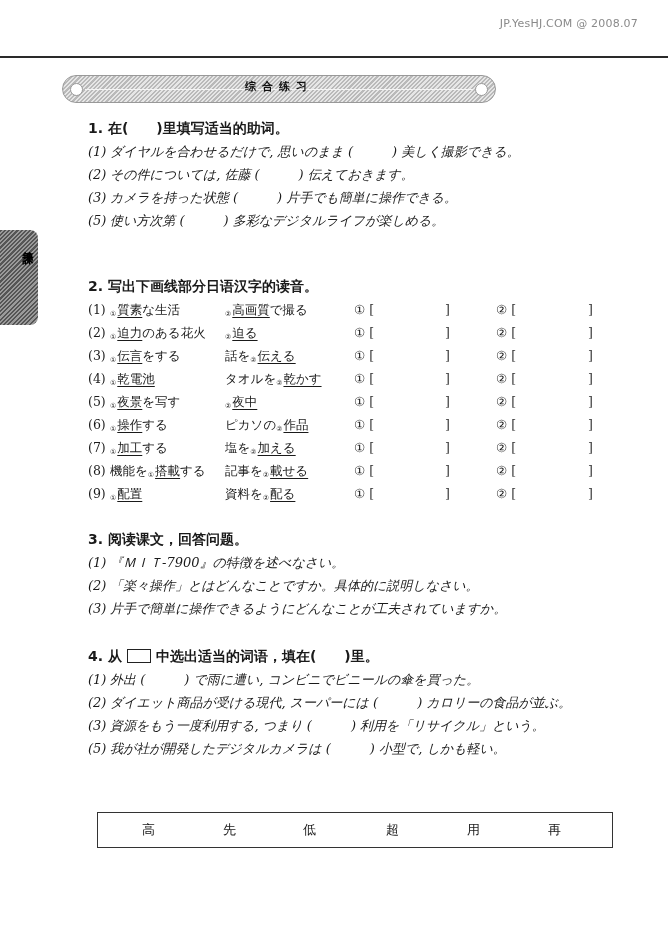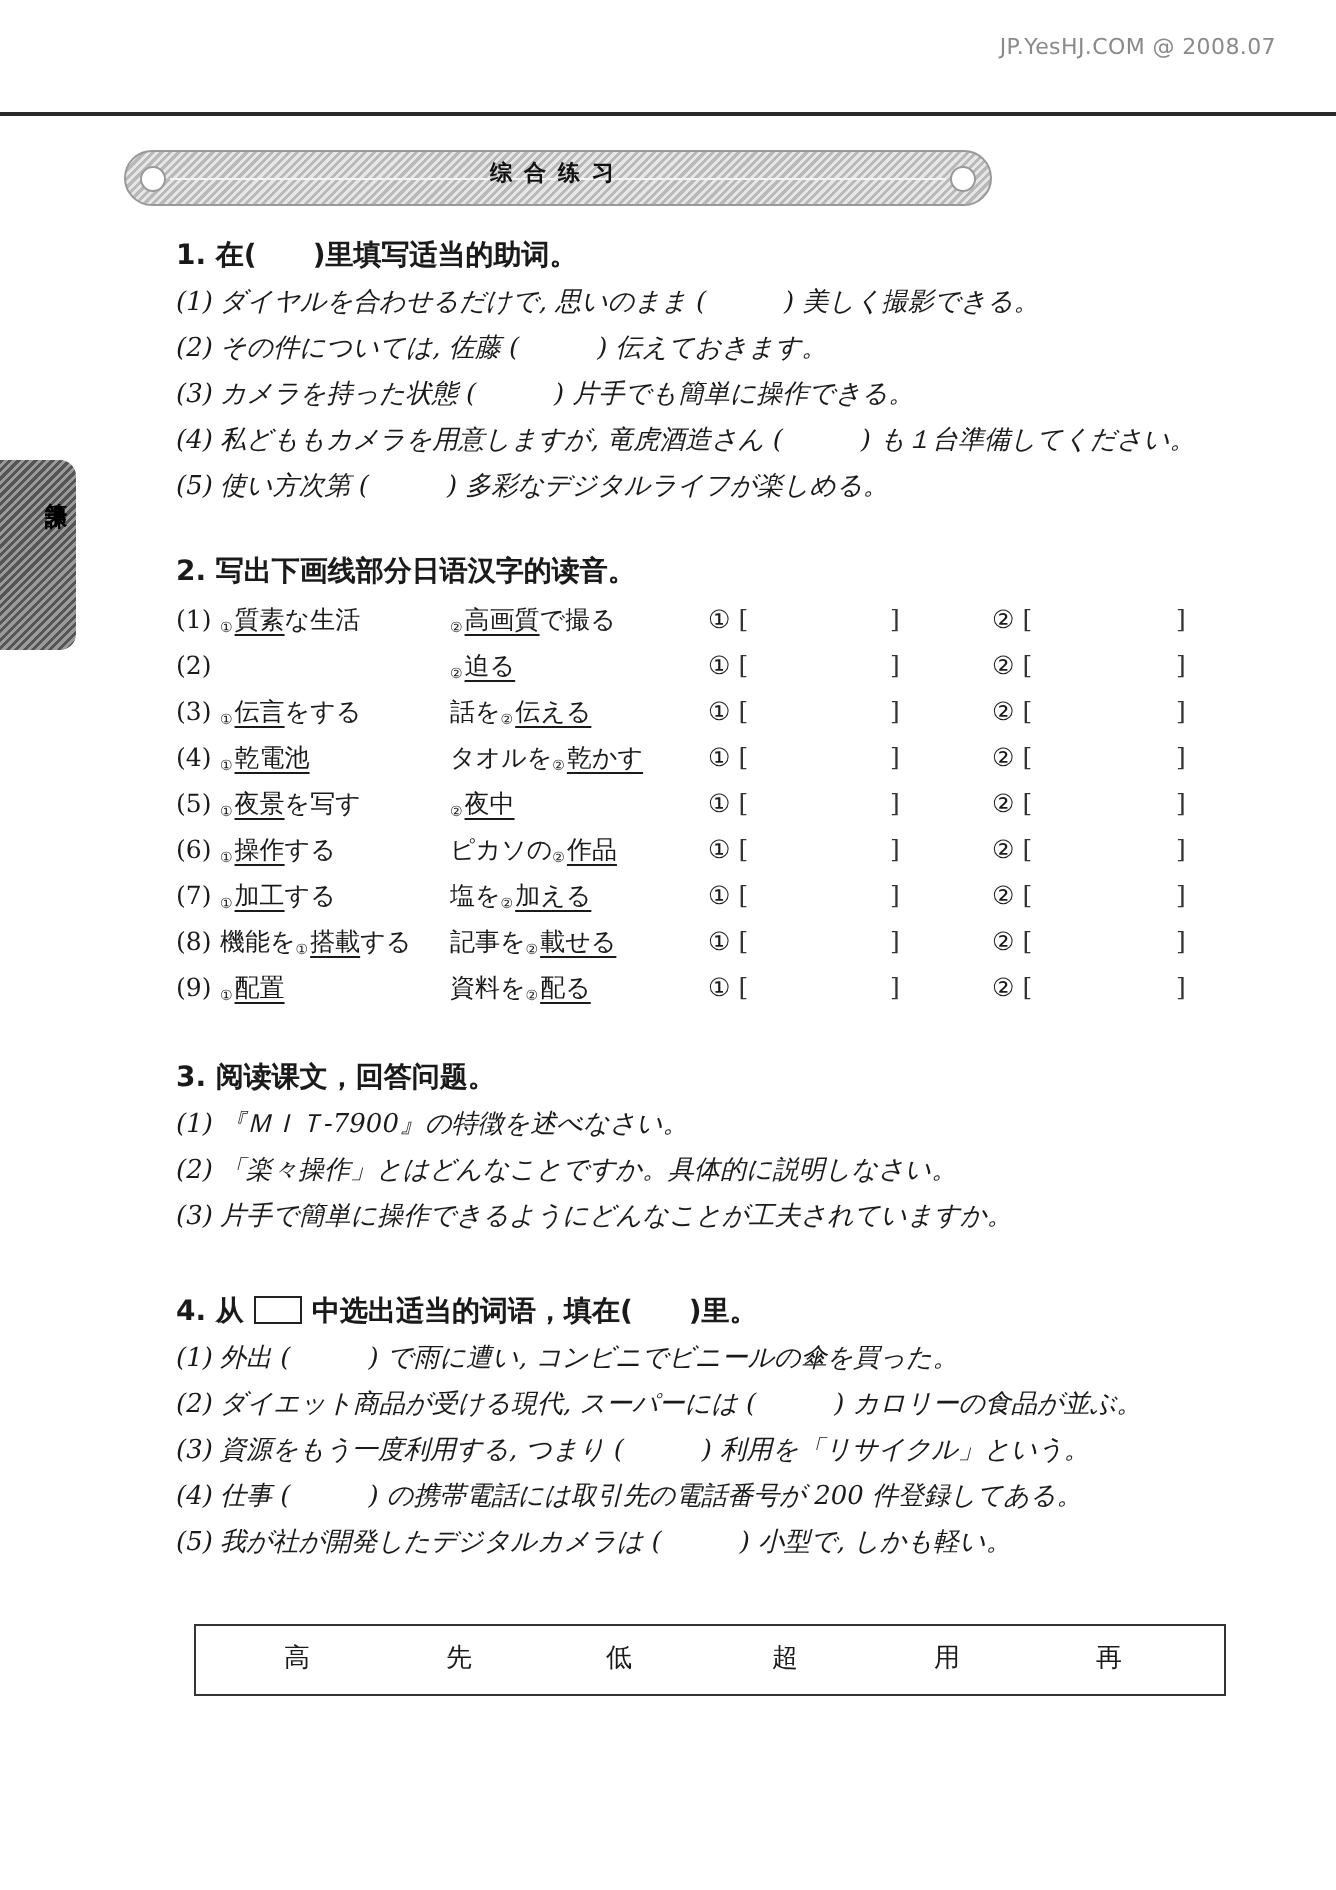--- a/index.html
+++ b/index.html
@@ -64,38 +64,38 @@
 
 <div class="side-tab">
   <div class="side-tab-label">第十課</div>
 </div>
 
 <div class="section" style="top:117px;">
   <div class="sec-head">1. 在(　　)里填写适当的助词。</div>
   <div class="line"><span class="num">(1)</span><span>ダイヤルを合わせるだけで, 思いのまま (　　　) 美しく撮影できる。</span></div>
   <div class="line"><span class="num">(2)</span><span>その件については, 佐藤 (　　　) 伝えておきます。</span></div>
   <div class="line"><span class="num">(3)</span><span>カメラを持った状態 (　　　) 片手でも簡単に操作できる。</span></div>
-  <div class="line"><span class="num">(4)</span><span>私どももカメラを用意しますが, 竜虎酒造さん (　　　) も１台準備してください。</span></div>
   <div class="line"><span class="num">(5)</span><span>使い方次第 (　　　) 多彩なデジタルライフが楽しめる。</span></div>
 </div>
 
 <div class="section" style="top:275px; width:530px;">
   <div class="sec-head">2. 写出下画线部分日语汉字的读音。</div>
   <div id="reading-rows">
       <div class="read-row">
         <span class="c-num">(1)</span>
         <span class="c-a"><span></span><span class="mk">①</span><u>質素</u><span>な生活</span></span>
         <span class="c-b"><span></span><span class="mk">②</span><u>高画質</u><span>で撮る</span></span>
         <span class="c-q1"><span>①</span> <span class="blank-bracket">[</span></span>
         <span class="c-q1close blank-bracket">]</span>
         <span class="c-q2"><span>②</span> <span class="blank-bracket">[</span></span>
         <span class="c-q2close blank-bracket">]</span>
       </div>
       <div class="read-row">
         <span class="c-num">(2)</span>
+        <span class="c-a"><span></span><span class="mk">①</span><u>迫力</u><span>のある花火</span></span>
         <span class="c-b"><span></span><span class="mk">②</span><u>迫る</u><span></span></span>
         <span class="c-q1"><span>①</span> <span class="blank-bracket">[</span></span>
         <span class="c-q1close blank-bracket">]</span>
         <span class="c-q2"><span>②</span> <span class="blank-bracket">[</span></span>
         <span class="c-q2close blank-bracket">]</span>
       </div>
       <div class="read-row">
         <span class="c-num">(3)</span>
         <span class="c-a"><span></span><span class="mk">①</span><u>伝言</u><span>をする</span></span>
         <span class="c-b"><span>話を</span><span class="mk">②</span><u>伝える</u><span></span></span>
@@ -166,21 +166,20 @@
   <div class="line"><span class="num">(1)</span><span>『ＭＩＴ-7900』の特徴を述べなさい。</span></div>
   <div class="line"><span class="num">(2)</span><span>「楽々操作」とはどんなことですか。具体的に説明しなさい。</span></div>
   <div class="line"><span class="num">(3)</span><span>片手で簡単に操作できるようにどんなことが工夫されていますか。</span></div>
 </div>
 
 <div class="section" style="top:645px;">
   <div class="sec-head"><span>4. 从</span><span class="inline-box"></span><span>中选出适当的词语，填在(　　)里。</span></div>
   <div class="line"><span class="num">(1)</span><span>外出 (　　　) で雨に遭い, コンビニでビニールの傘を買った。</span></div>
   <div class="line"><span class="num">(2)</span><span>ダイエット商品が受ける現代, スーパーには (　　　) カロリーの食品が並ぶ。</span></div>
   <div class="line"><span class="num">(3)</span><span>資源をもう一度利用する, つまり (　　　) 利用を「リサイクル」という。</span></div>
-  <div class="line"><span class="num">(4)</span><span>仕事 (　　　) の携帯電話には取引先の電話番号が 200 件登録してある。</span></div>
   <div class="line"><span class="num">(5)</span><span>我が社が開発したデジタルカメラは (　　　) 小型で, しかも軽い。</span></div>
 </div>
 
 <div class="choice-box">
   <span style="left:44px;">高</span>
   <span style="left:125px;">先</span>
   <span style="left:205px;">低</span>
   <span style="left:288px;">超</span>
   <span style="left:369px;">用</span>
   <span style="left:450px;">再</span>

